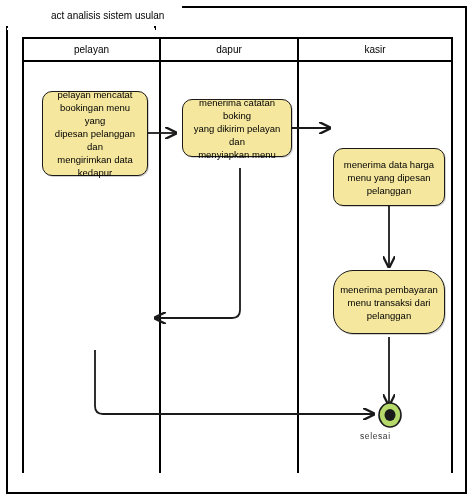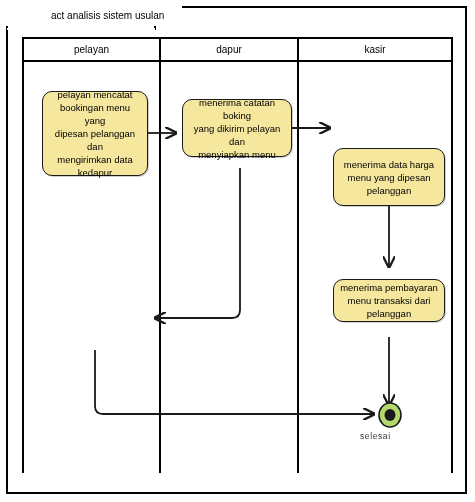--- a/index.html
+++ b/index.html
@@ -207,21 +207,21 @@
 yang dikirim pelayan dan
 menyiapkan menu</span>
   </div>
 
   <div class="node" style="left:333px; top:100px; width:112px; height:58px;margin-top:48px;">
     <span class="node-text">menerima data harga
 menu yang dipesan
 pelanggan</span>
   </div>
 
-  <div class="node" style="left:333px; top:279px; width:112px; height:43px;">
+  <div class="node" style="left:333px; top:270px; width:112px; height:64px;border-radius:20px;">
     <span class="node-text">menerima pembayaran
 menu transaksi dari
 pelanggan</span>
   </div>
 
 
   <svg class="end-node" style="left:374px; top:399px;" width="32" height="32">
     <ellipse cx="16" cy="16" rx="11" ry="12" fill="#B5D96B" stroke="#1a1a1a" stroke-width="1.6"></ellipse>
     <ellipse cx="16" cy="16" rx="5.5" ry="6" fill="#1a1a1a"></ellipse>
   </svg>

